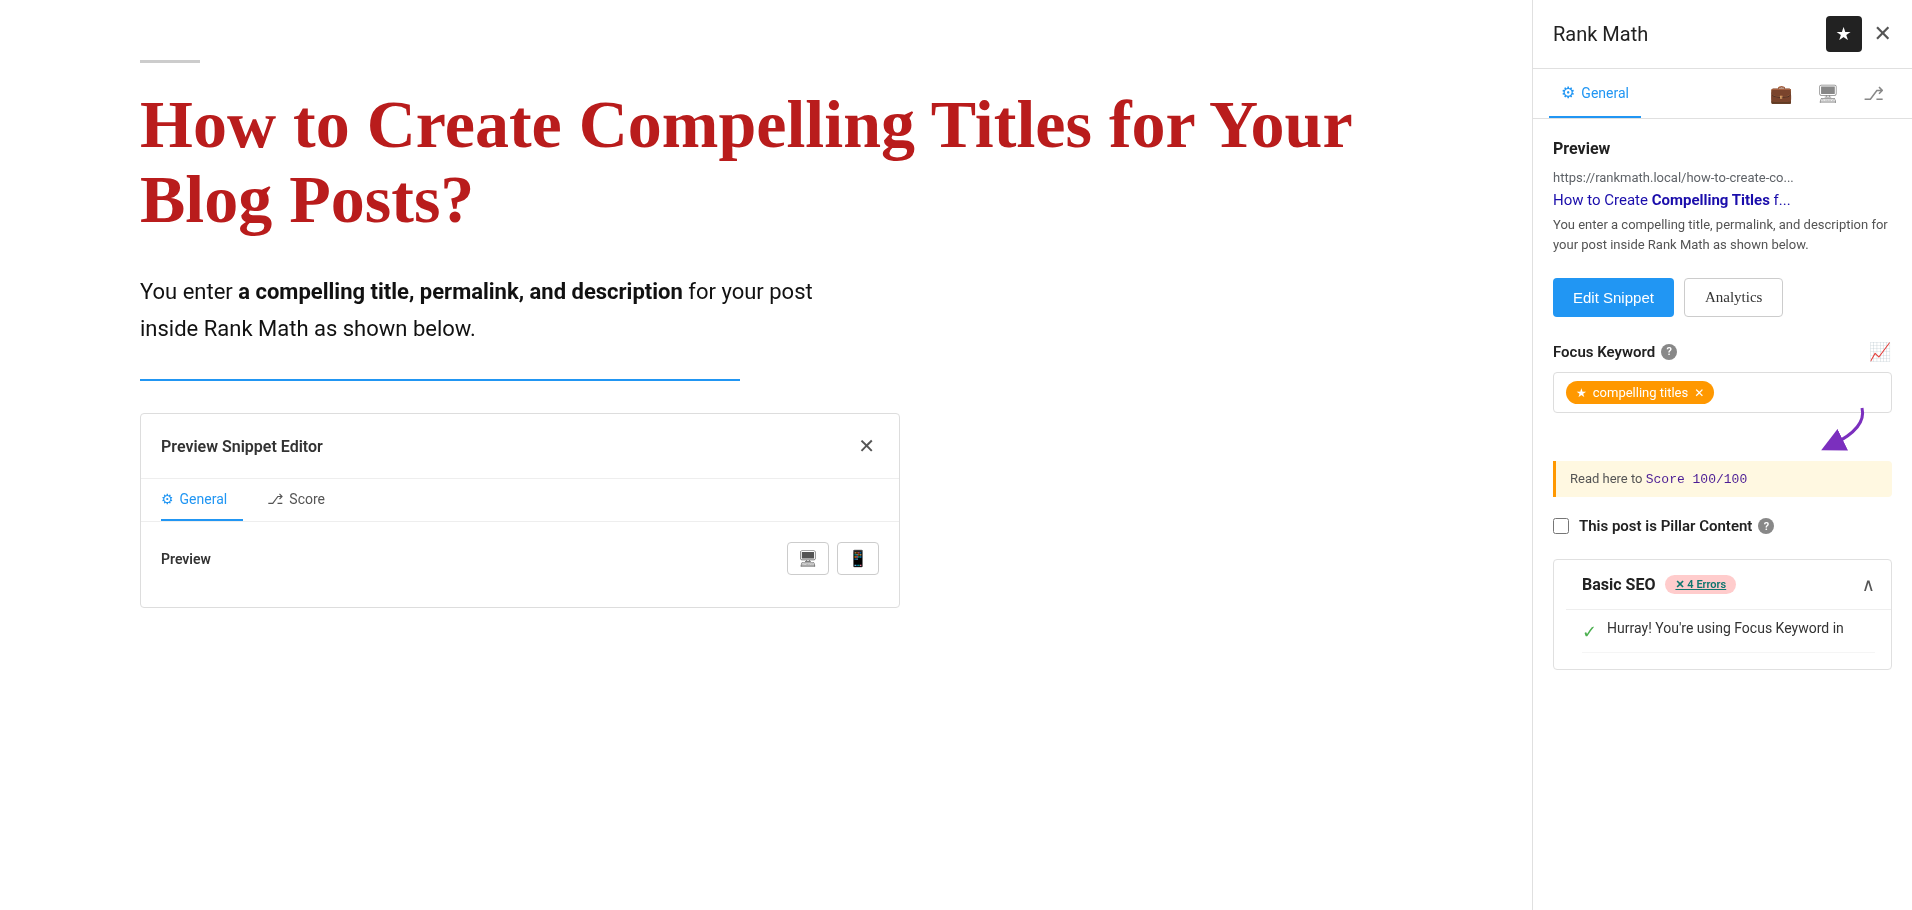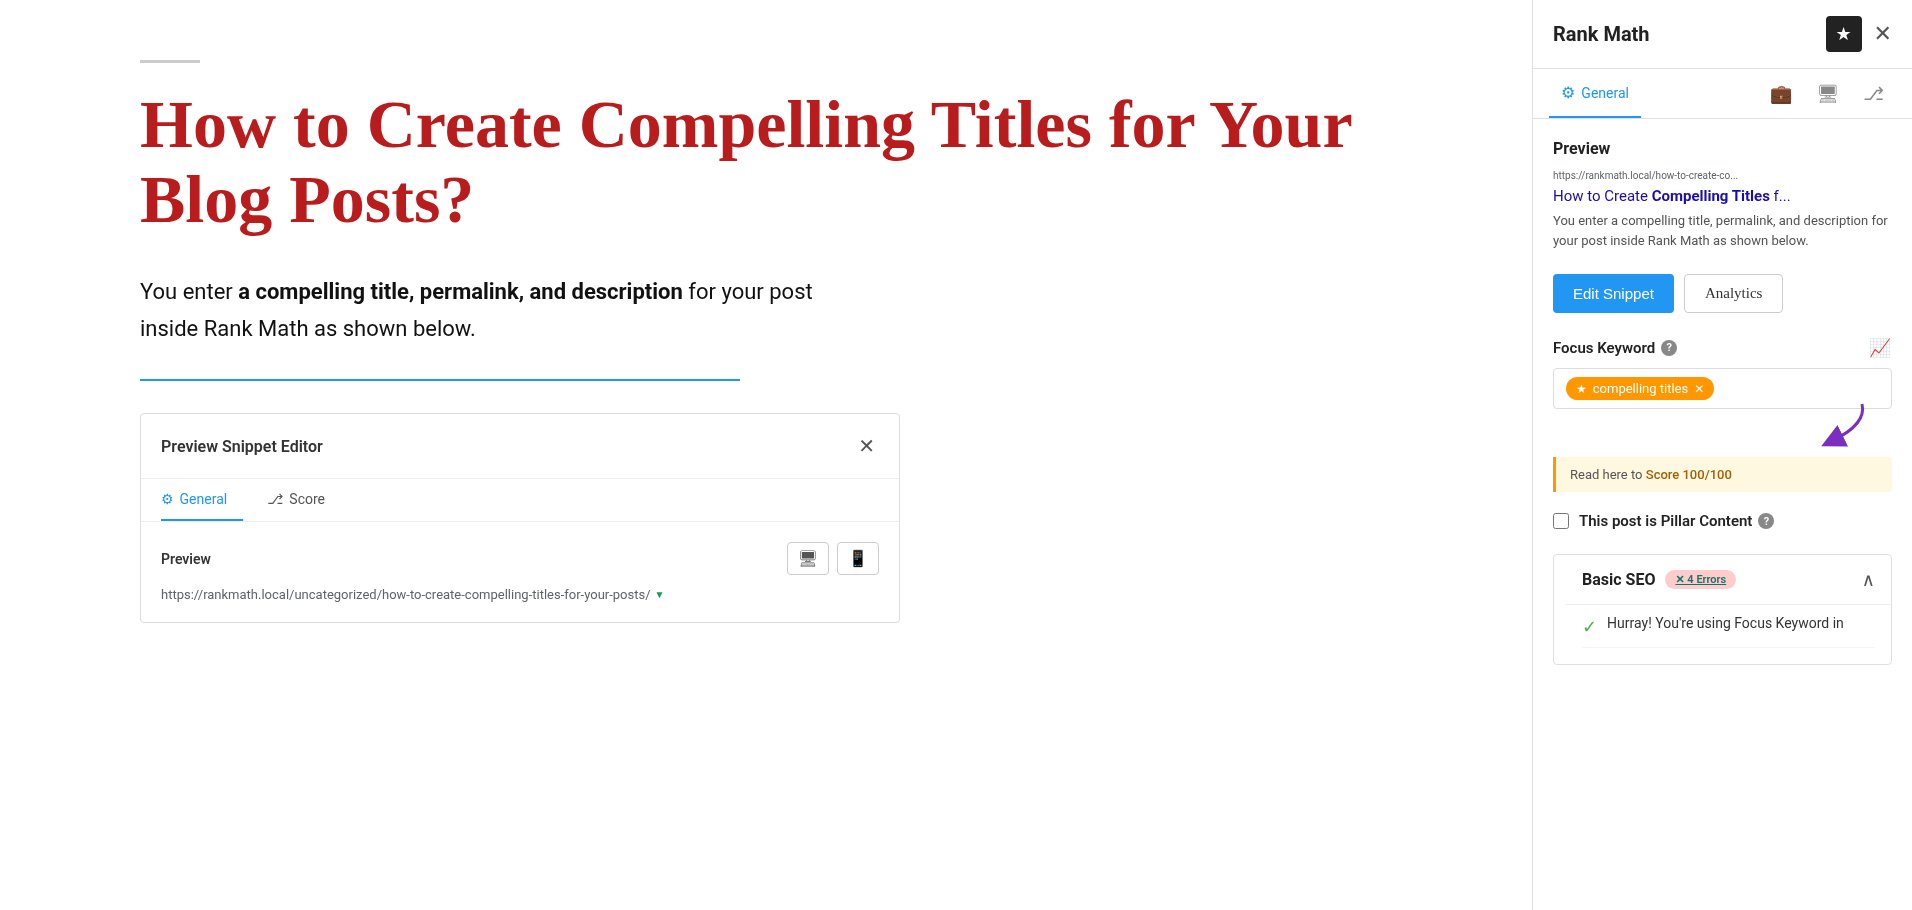--- a/index.html
+++ b/index.html
@@ -166,21 +166,21 @@
     .sidebar-header {
       display: flex;
       align-items: center;
       justify-content: space-between;
       padding: 16px 20px;
       border-bottom: 1px solid #e0e0e0;
     }
 
     .sidebar-title {
       font-size: 20px;
-      font-weight: 700;
+      font-weight: 400;
       color: #222;
     }
 
     .sidebar-header-icons {
       display: flex;
       align-items: center;
       gap: 12px;
     }
 
     .star-btn {
@@ -262,21 +262,21 @@
     }
 
     .preview-section-title {
       font-size: 16px;
       font-weight: 700;
       color: #222;
       margin-bottom: 12px;
     }
 
     .preview-url {
-      font-size: 10px;
+      font-size: 13px;
       color: #5f6368;
       margin-bottom: 6px;
     }
 
     .preview-page-title {
       font-size: 15px;
       color: #1a0dab;
       margin-bottom: 6px;
     }
 
@@ -410,23 +410,24 @@
       background: #fff8e1;
       border-left: 3px solid #ff9800;
       padding: 10px 14px;
       font-size: 13px;
       color: #555;
       border-radius: 0 4px 4px 0;
       margin-bottom: 16px;
     }
 
     .score-link {
-      color: #a16207;
+      color: #4c1d95;
       text-decoration: none;
       font-weight: 500;
+      font-family: Liberation Mono, monospace;
     }
 
     
     .pillar-content {
       display: flex;
       align-items: center;
       gap: 10px;
       margin-bottom: 24px;
     }
 
@@ -547,24 +548,20 @@
       </div>
     </div>
 
     <div class="snippet-body">
       <div class="snippet-preview-label">
         <span>Preview</span>
         <div class="snippet-preview-icons">
           <button class="preview-icon-btn">🖥</button>
           <button class="preview-icon-btn">📱</button>
         </div>
-      </div>
-      <div class="snippet-url">
-        <span>https://rankmath.local/uncategorized/how-to-create-compelling-titles-for-your-posts/</span>
-        <span class="snippet-url-arrow">▼</span>
       </div>
     </div>
   </div>
 </div>
 
 <div class="sidebar">
   <div class="sidebar-header">
     <span class="sidebar-title">Rank Math</span>
     <div class="sidebar-header-icons">
       <button class="star-btn">★</button>

